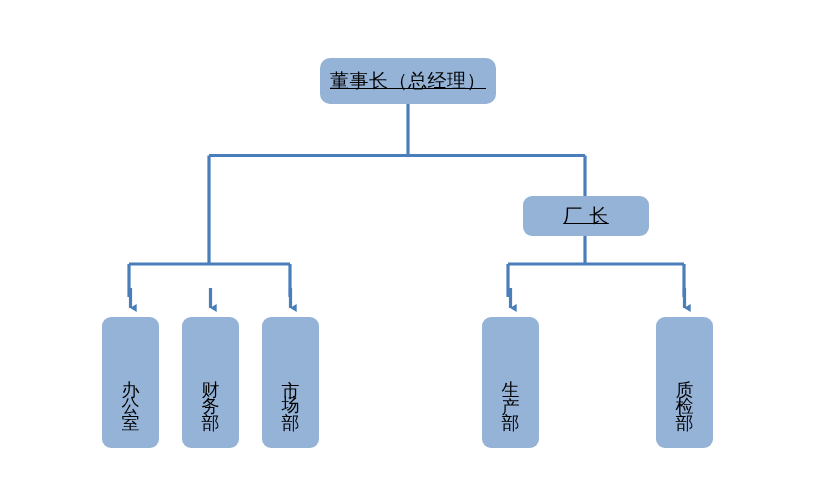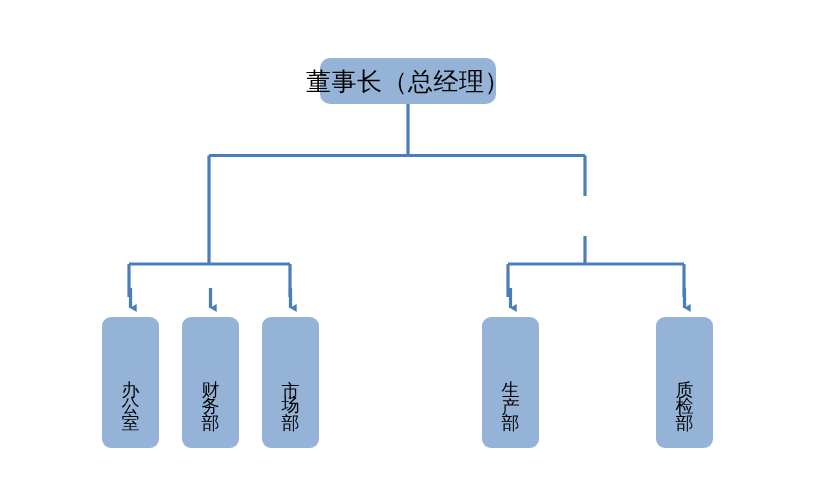--- a/index.html
+++ b/index.html
@@ -29,23 +29,24 @@
     background: #95b3d7;
     border-radius: 9px;
     color: #000000;
     display: flex;
     align-items: center;
     justify-content: center;
     box-sizing: border-box;
     z-index: 2;
   }
   .node-h {
-    font-size: 25px;
+    font-size: 19px;
     letter-spacing: 0.5px;
     white-space: nowrap;
+    text-decoration: underline;
   }
   .node-v {
     font-size: 18px;
     writing-mode: vertical-rl;
     text-orientation: upright;
     letter-spacing: 16px;
     padding-top: 14px;
     line-height: 1;
   }
   
@@ -107,20 +108,21 @@
       <path d="M130.5 288 L130.5 308"></path>
       <path d="M210.5 288 L210.5 308"></path>
       <path d="M290.5 288 L290.5 308"></path>
       <path d="M510.5 288 L510.5 308"></path>
       <path d="M684.5 288 L684.5 308"></path>
     </g>
   </svg>
 
   <div class="node node-h" id="node-chairman">董事长（总经理）</div>
 
+  <div class="node node-h" id="node-plant-manager">厂 长</div>
 
   <div class="node node-v" id="node-office">办公室</div>
 
   <div class="node node-v" id="node-finance">财务部</div>
 
   <div class="node node-v" id="node-marketing">市场部</div>
 
   <div class="node node-v" id="node-production">生产部</div>
 
   <div class="node node-v" id="node-quality">质检部</div>

